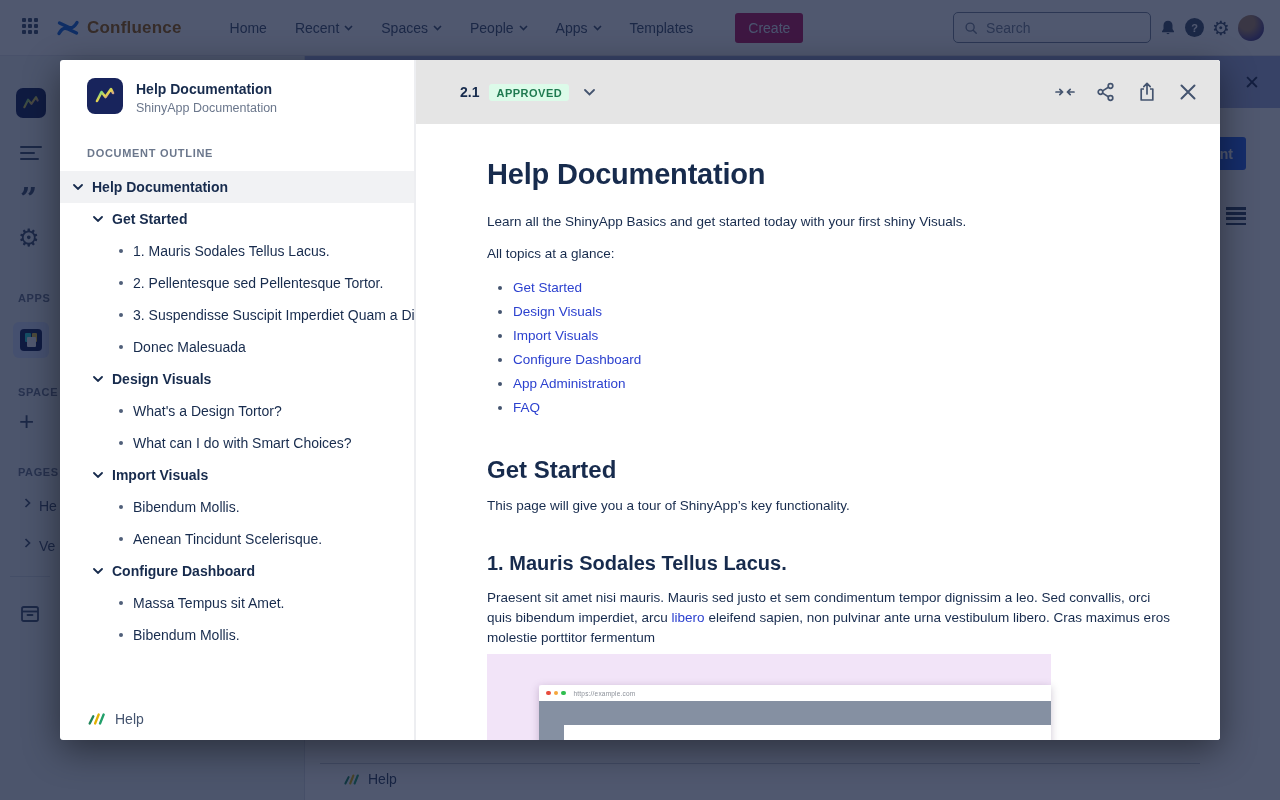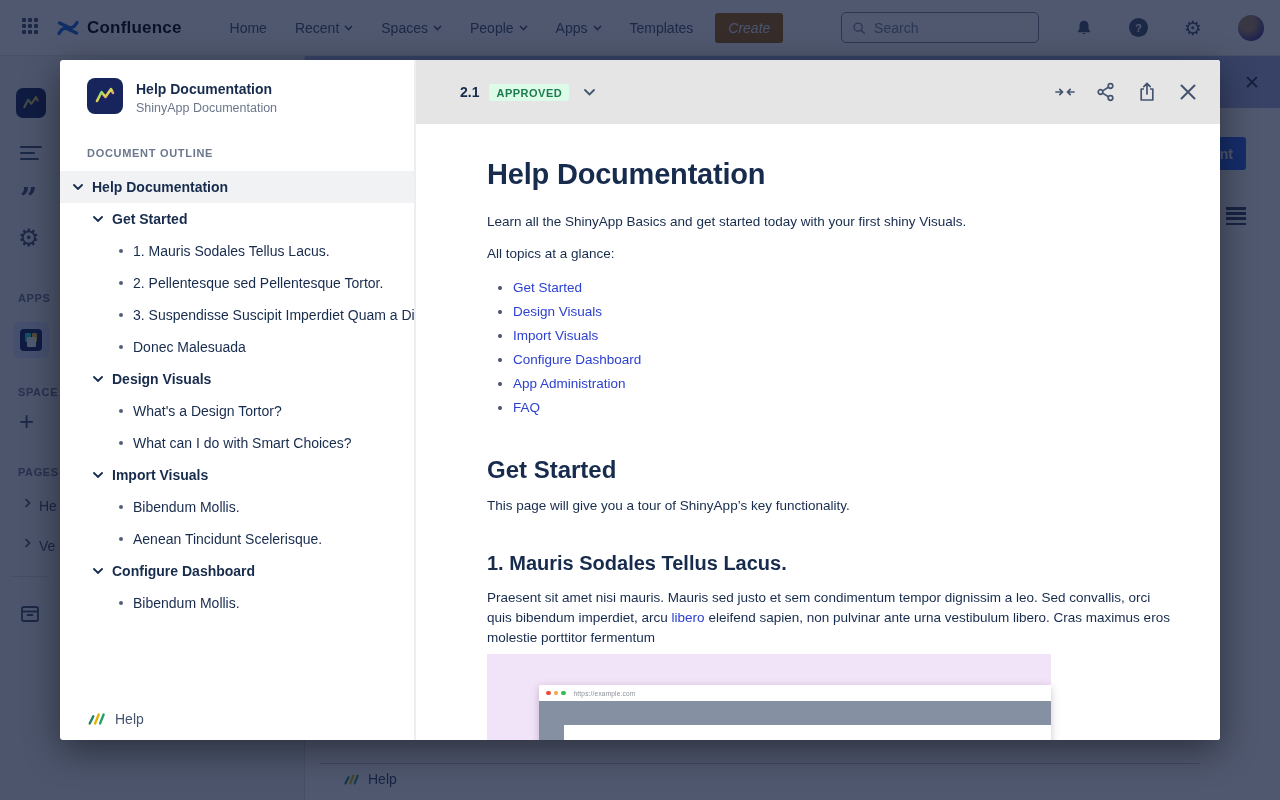--- a/index.html
+++ b/index.html
@@ -6,26 +6,26 @@
   html,body { width:1280px; height:800px; overflow:hidden; }
   body { font-family:"Liberation Sans","DejaVu Sans",sans-serif; background:#fff; position:relative; }
 
   
   .bg-header { position:absolute; top:0; left:0; right:0; height:56px; background:#fff;
     border-bottom:1px solid #E4E6EB; display:flex; align-items:center; padding:0 16px; z-index:10; }
   .appswitch { width:20px; height:20px; display:grid; grid-template-columns:repeat(3,4px);
     grid-template-rows:repeat(3,4px); gap:2px; margin:0 14px 0 6px; }
   .appswitch span { background:#42526E; border-radius:1px; }
   .brand { display:flex; align-items:center; gap:7px; margin-right:34px; }
-  .brand-text { font-size:17px; font-weight:600; color:#000000; letter-spacing:.2px; }
+  .brand-text { font-size:17px; font-weight:600; color:#a16207; letter-spacing:.2px; }
   .nav-item { display:flex; align-items:center; gap:5px; color:#42526E; font-size:14px;
     font-weight:500; margin:0 14px; cursor:pointer; }
-  .create-btn { background:#a16207; color:#E8EDFB; font-size:14px; font-weight:500;
-    border:none; border-radius:3px; padding:7px 13px; margin-left:8px; cursor:pointer;font-style:italic; }
-  .hdr-right { margin-left:auto; display:flex; align-items:center; gap:36px; }
+  .create-btn { background:#be185d; color:#E8EDFB; font-size:14px; font-weight:500;
+    border:none; border-radius:3px; padding:7px 13px; margin-left:28px; cursor:pointer; }
+  .hdr-right { margin-left:auto; display:flex; align-items:center; gap:8px; }
   .search-box { width:198px; height:31px; border:1.4px solid #7A869A; border-radius:5px;
     display:flex; align-items:center; padding:0 10px; gap:8px; color:#7A869A; }
   .search-box input { border:none; outline:none; background:transparent; font-size:14px;
     color:#42526E; width:140px; font-family:inherit; }
   .search-box input::placeholder { color:#7A869A; }
   .hicon { color:#42526E; display:flex; align-items:center; justify-content:center; }
   .help-circle { width:19px; height:19px; border-radius:50%; background:#42526E; color:#fff;
     font-size:11px; font-weight:700; display:flex; align-items:center; justify-content:center; }
   .gear-glyph { font-family:"DejaVu Sans",sans-serif; font-size:20px; line-height:1; color:#42526E; }
   .avatar { width:26px; height:26px; border-radius:50%;
@@ -355,20 +355,24 @@
           <span>Aenean Tincidunt Scelerisque.</span>
         </div>
       <div class="tree-row lvl1">
         <span class="chev">
             <svg width="10" height="6" viewBox="0 0 10 6">
               <path d="M1 1l4 4 4-4" fill="none" stroke="#172B4D" stroke-width="1.8" stroke-linecap="round"></path>
             </svg>
           </span>
         <span>Configure Dashboard</span>
       </div>
+      <div class="tree-row lvl2">
+          <span class="dot"></span>
+          <span>Massa Tempus sit Amet.</span>
+        </div>
       <div class="tree-row lvl2">
           <span class="dot"></span>
           <span>Bibendum Mollis.</span>
         </div>
     </div>
 
     <div class="panel-footer">
       <svg width="18" height="16" viewBox="0 0 20 16">
         <path d="M3 13L7 5" stroke="#1F845A" stroke-width="2.6" stroke-linecap="round"></path>
         <path d="M9 13l4-10" stroke="#E2B203" stroke-width="2.6" stroke-linecap="round"></path>

